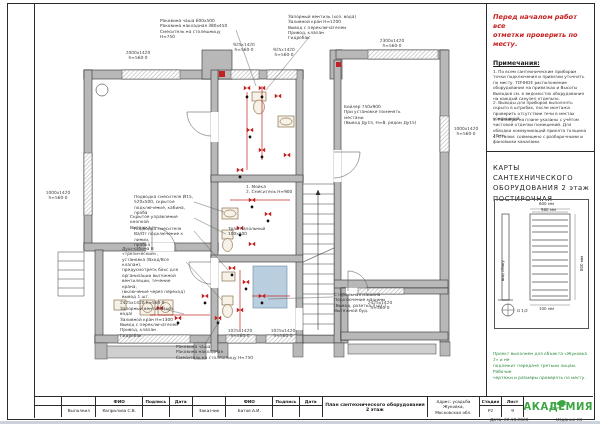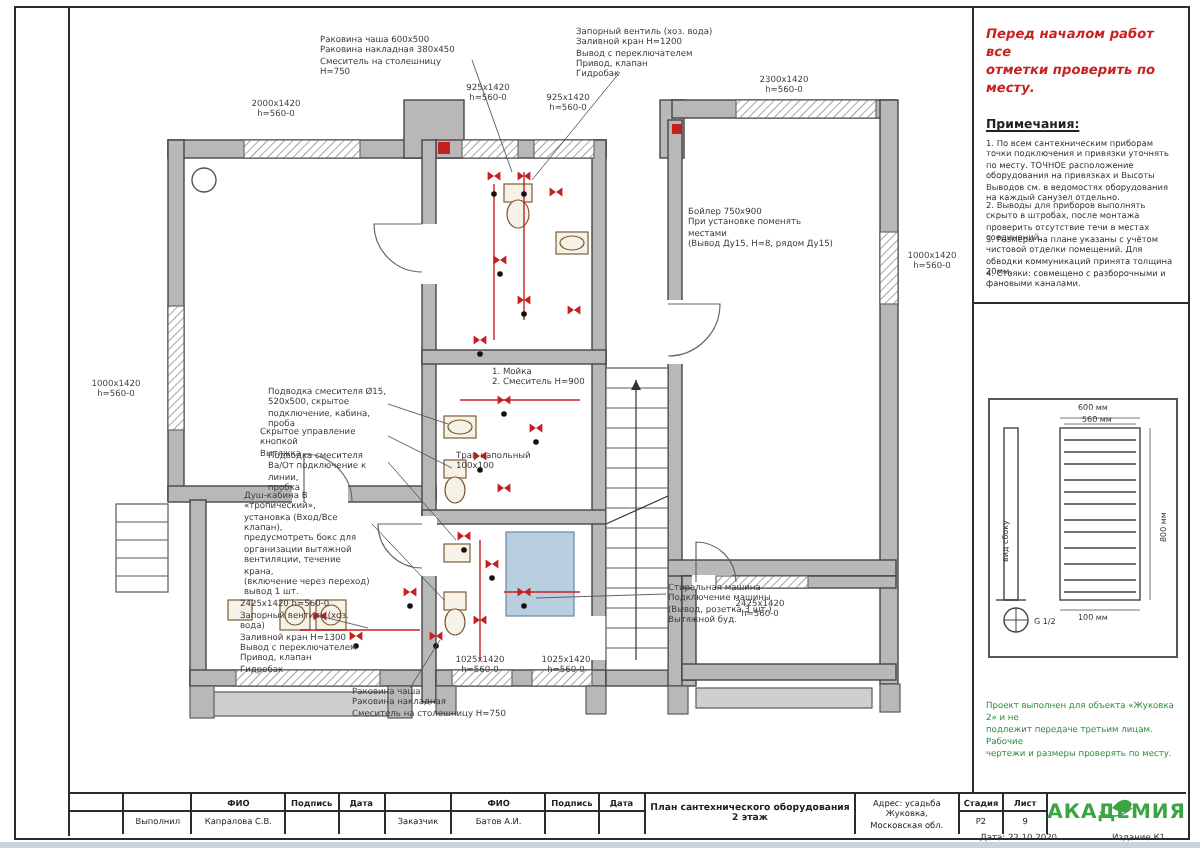--- a/index.html
+++ b/index.html
@@ -338,20 +338,23 @@
 
 <div class="sidebar">
   <div class="warning">Перед началом работ все
 отметки проверить по месту.</div>
   <div class="notes-title">Примечания:</div>
   <div class="note" style="top:66px">1. По всем сантехническим приборам точки подключения и привязки уточнять по месту. ТОЧНОЕ расположение оборудования на привязках и Высоты Выводов см. в ведомостях оборудования на каждый санузел отдельно.</div>
   <div class="note" style="top:97px">2. Выводы для приборов выполнять скрыто в штробах, после монтажа проверить отсутствие течи в местах соединений.</div>
   <div class="note" style="top:114px">3. Размеры на плане указаны с учётом чистовой отделки помещений. Для обводки коммуникаций принята толщина 20мм.</div>
   <div class="note" style="top:131px">4. Стояки: совмещено с разборочными и фановыми каналами.</div>
   <div class="divider" style="top:148px"></div>
+  <div class="map-title">КАРТЫ САНТЕХНИЧЕСКОГО
+ОБОРУДОВАНИЯ  2 этаж
+ПОСТИРОЧНАЯ</div>
   <div class="detail-box"></div>
   <div class="detail-lbl" style="left:52px;top:198px">600 мм</div>
   <div class="detail-lbl" style="left:54px;top:203.5px">560 мм</div>
   <div class="detail-lbl rot" style="left:92px;top:268px">800 мм</div>
   <div class="detail-lbl" style="left:52px;top:303px">100 мм</div>
   <div class="detail-lbl" style="left:30px;top:305px">G 1/2</div>
   <div class="detail-lbl rot" style="left:13px;top:278px">вид сбоку</div>
   <div class="green-note">Проект выполнен для объекта «Жуковка 2» и не
 подлежит передаче третьим лицам. Рабочие
 чертежи и размеры проверять по месту.</div>

